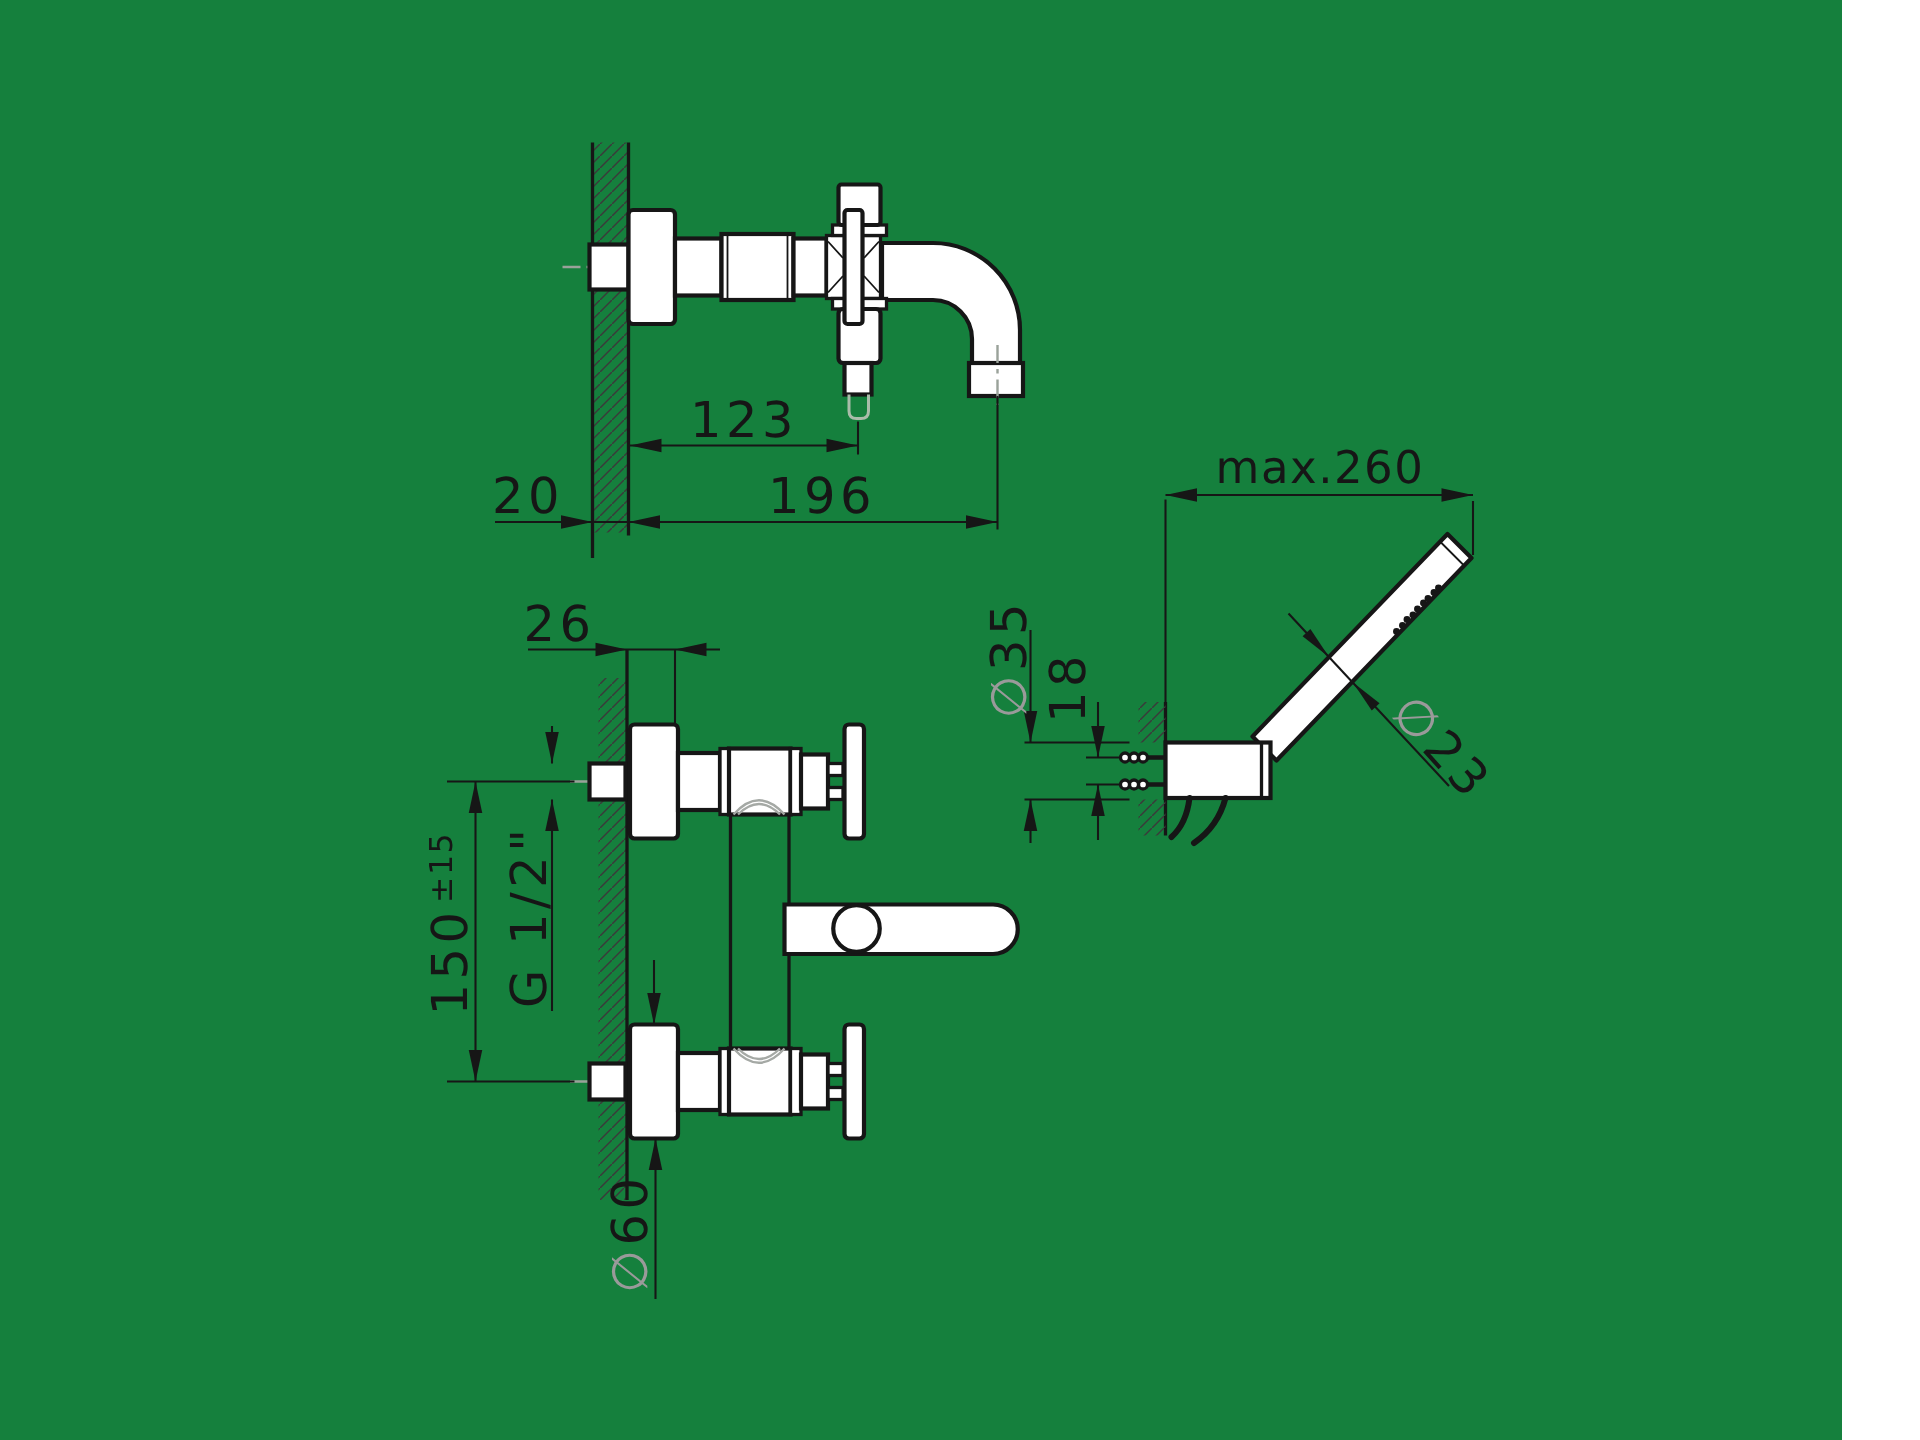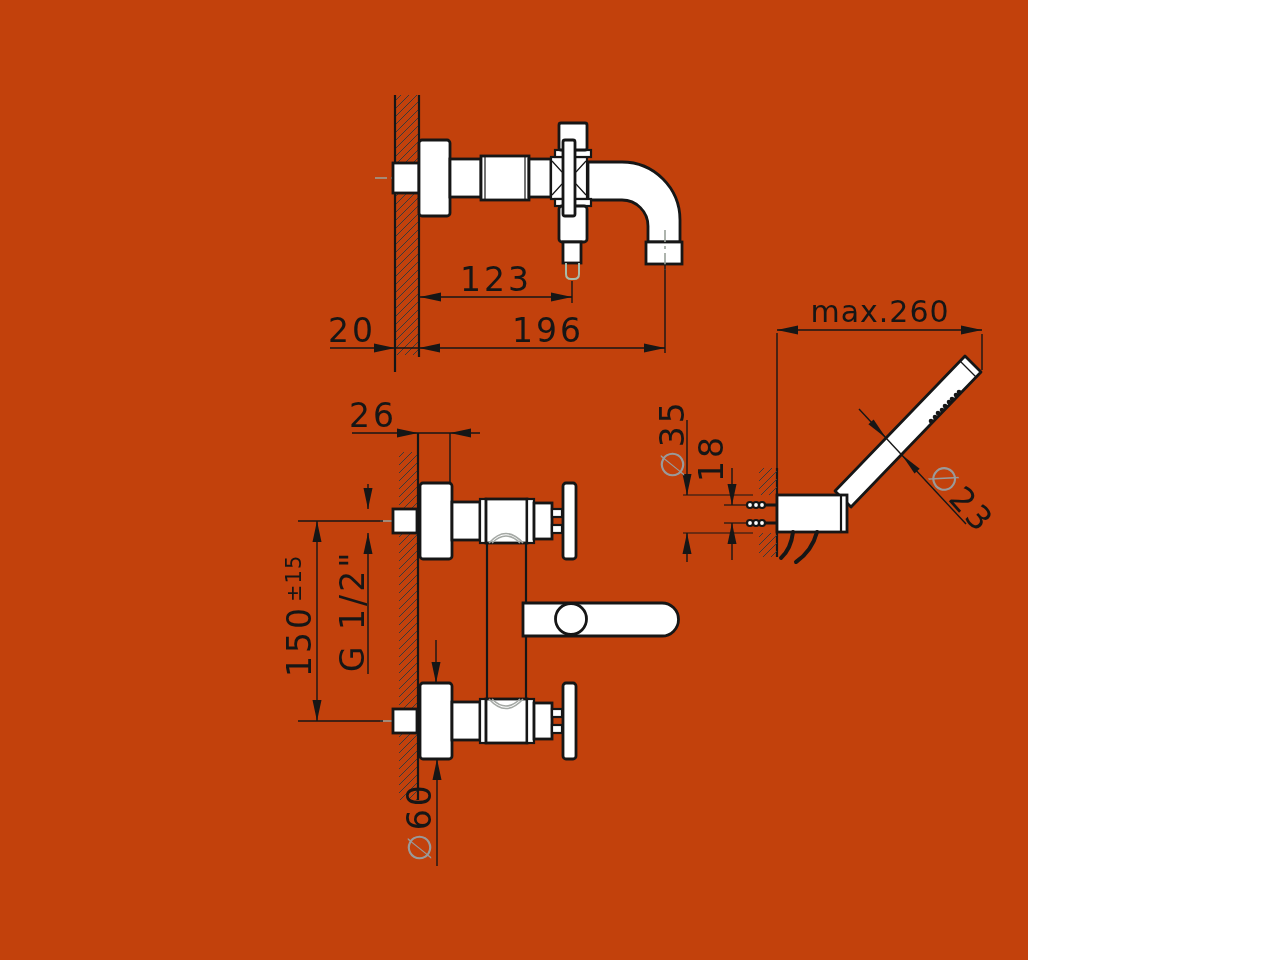--- a/index.html
+++ b/index.html
@@ -1,16 +1,16 @@
 <!DOCTYPE html>
 <html><head>
 <meta charset="utf-8">
 <style>
   html,body{margin:0;padding:0;background:#ffffff;}
-  .canvas{position:relative;width:1028px;height:960px;background:#c2410c;overflow:hidden;}
+  .canvas{position:relative;width:1228px;height:960px;background:#15803d;overflow:hidden;}
   svg{display:block;}
   text, tspan{font-family:"DejaVu Sans", sans-serif;fill:#161616;}
   .dim{font-size:33px;letter-spacing:3px;}
   .dimsmall{font-size:30px;letter-spacing:1px;}
   .tol{font-size:21px;letter-spacing:1px;}
   .outline{fill:#ffffff;stroke:#161616;stroke-width:2.8;}
   .outline2{fill:#ffffff;stroke:#161616;stroke-width:2.2;}
   .thin{fill:none;stroke:#161616;stroke-width:1.4;}
   .xthin{fill:none;stroke:#161616;stroke-width:1.2;}
   .wall{fill:none;stroke:#161616;stroke-width:2.2;}

